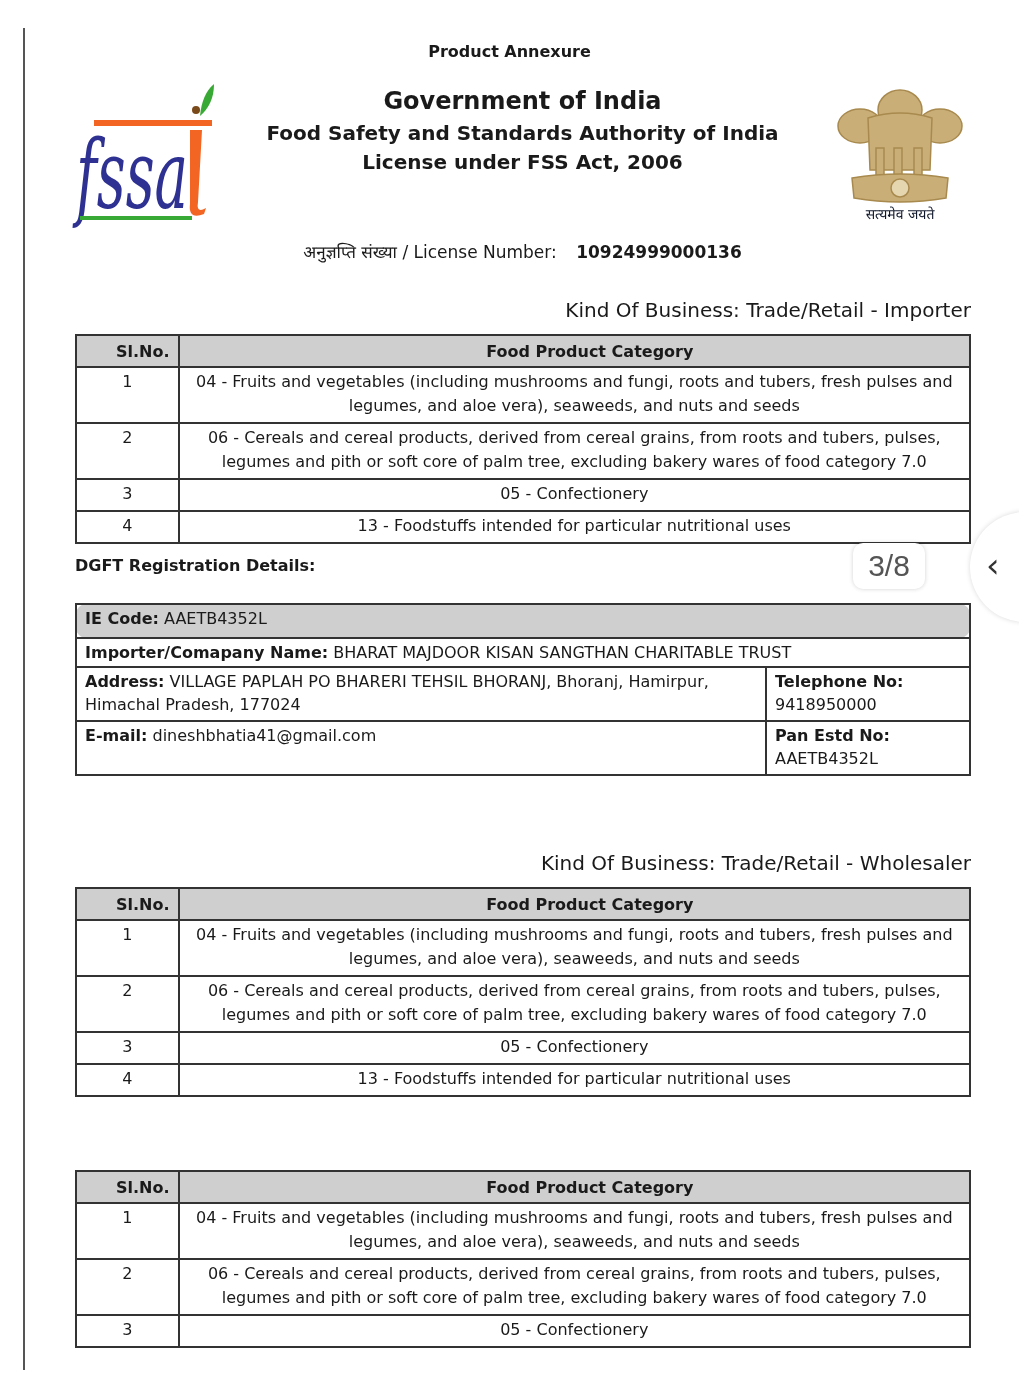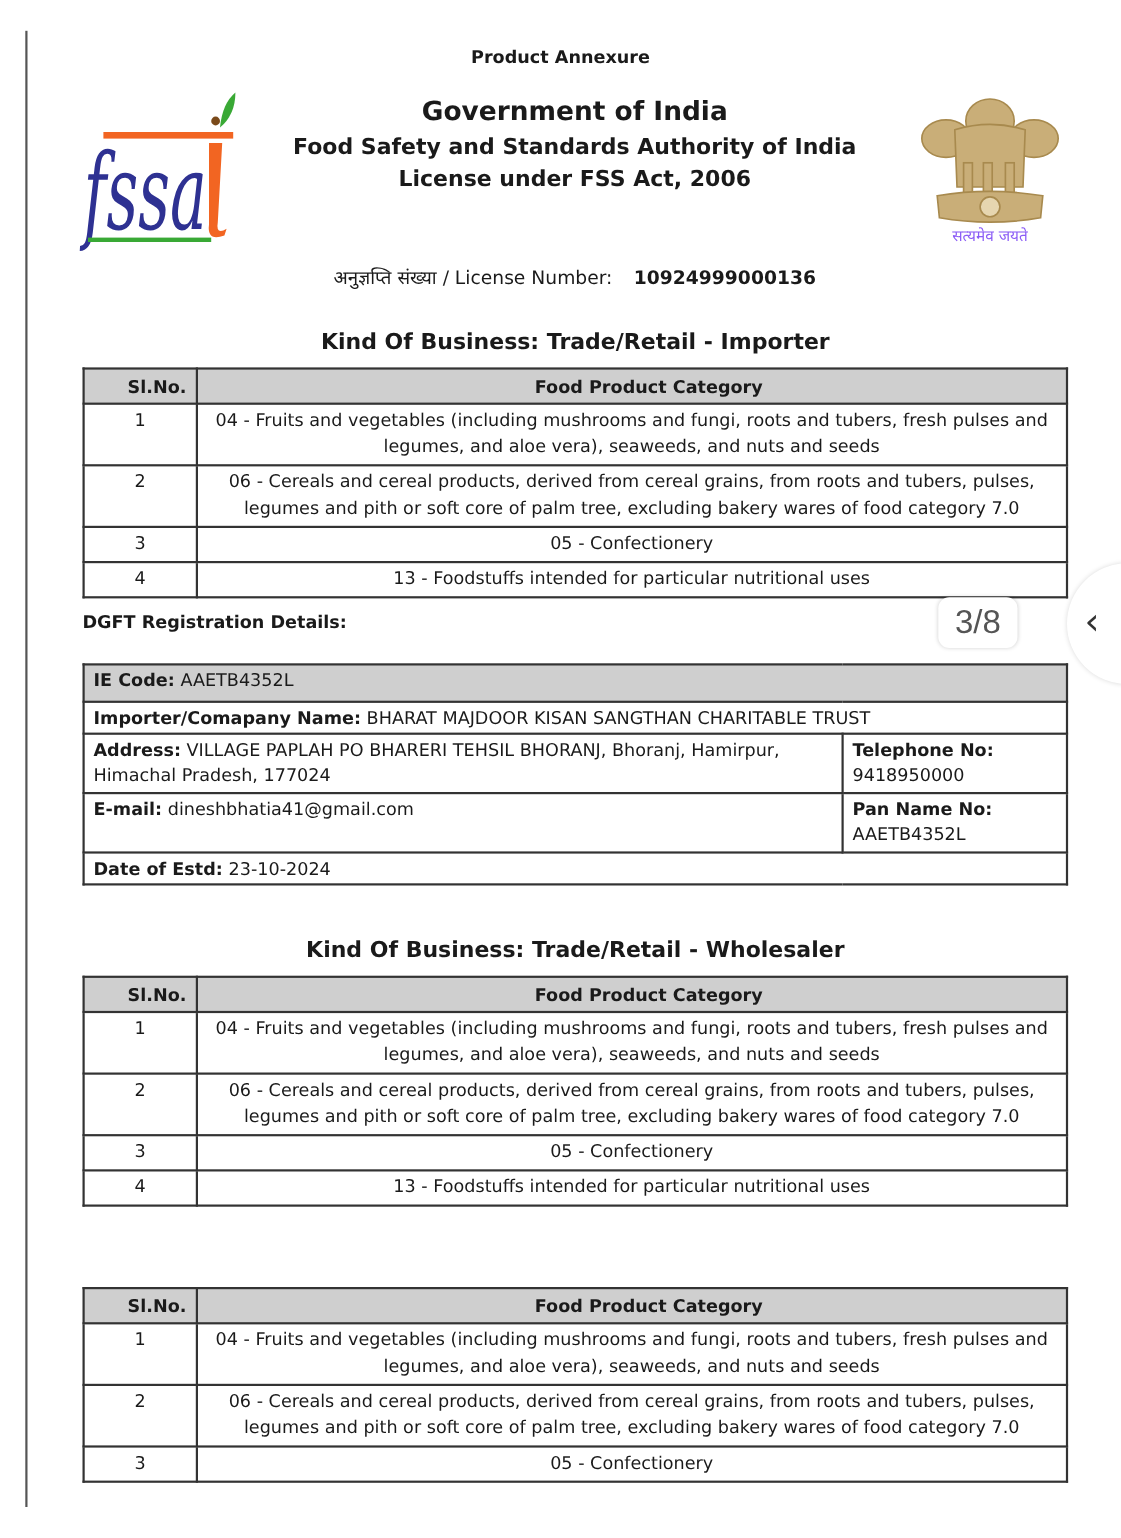--- a/index.html
+++ b/index.html
@@ -13,35 +13,35 @@
   .t-form { font-size:24px; line-height:32px; }
   .t-gov { font-size:24px; line-height:34px; }
   .t-fssai { font-size:20px; line-height:30px; }
   .t-act { font-size:20px; line-height:28px; }
 
   .license { position:absolute; left:0; width:1045px; top:240px; text-align:center; font-size:17px; }
   .license .num { font-weight:bold; margin-left:14px; }
 
   .logo-fssai { position:absolute; left:72px; top:80px; width:150px; height:150px; }
   .emblem { position:absolute; left:830px; top:78px; width:140px; height:150px; }
-  .emblem-motto { position:absolute; left:830px; top:204px; width:140px; text-align:center; font-size:14px; color:#8b5cf6; }
+  .emblem-motto { position:absolute; left:830px; top:204px; width:140px; text-align:center; font-size:14px; color:#0f172a; }
 
-  .section-title { position:absolute; left:75px; width:896px; text-align:center; font-size:20px; font-weight:bold; }
+  .section-title { position:absolute; left:75px; width:896px; text-align:right; font-size:20px; font-weight:normal; }
 
   table.cat { position:absolute; left:75px; width:896px; border-collapse:collapse; font-size:16px; }
   table.cat th, table.cat td { border:2px solid #333; padding:0 8px; text-align:center; }
   table.cat th { background:#cfcfcf; font-weight:bold; height:30px;padding-left:39px; }
   table.cat td { line-height:24px; height:28px; vertical-align:top; padding-top:2px; }
   table.cat td.sl { width:48px; }
   table.cat tr.two td { height:52px; }
 
   .dgft-label { position:absolute; left:75px; top:556px; font-size:16px; font-weight:bold; }
   table.dgft { position:absolute; left:75px; top:603px; width:896px; border-collapse:collapse; font-size:16px; }
   table.dgft td { border:2px solid #333; padding:2px 8px; text-align:left; vertical-align:top; line-height:23px; }
-  table.dgft tr.hdr td { background:#cfcfcf; height:28px; }
+  table.dgft tr.hdr td { background:#cfcfcf; height:28px;border-radius:10px; }
   table.dgft b { font-weight:bold; }
   table.dgft td.side { width:186px; }
 
   .pager { position:absolute; left:853px; top:543px; width:72px; height:46px; border-radius:10px;
            background:#fff; box-shadow:0 0 4px rgba(0,0,0,0.18); font-size:30px; color:#555;
            text-align:center; line-height:46px; font-family:"Liberation Sans", sans-serif; }
   .nav-circle { position:absolute; left:970px; top:512px; width:110px; height:110px; border-radius:50%;
                 background:#fff; box-shadow:0 0 5px rgba(0,0,0,0.15); }
   .nav-chevron { position:absolute; left:986px; top:545px; font-size:34px; color:#333; line-height:40px; }
 </style>
@@ -121,24 +121,21 @@
     </tr>
     <tr>
       <td colspan="2"><b>Importer/Comapany Name:</b> <span>BHARAT MAJDOOR KISAN SANGTHAN CHARITABLE TRUST</span></td>
     </tr>
     <tr>
       <td style="height:48px;"><b>Address:</b> <span>VILLAGE PAPLAH PO BHARERI TEHSIL BHORANJ, Bhoranj, Hamirpur, Himachal Pradesh, 177024</span></td>
       <td class="side"><b>Telephone No:</b><br><span>9418950000</span></td>
     </tr>
     <tr>
       <td style="height:48px;"><b>E-mail:</b> <span>dineshbhatia41@gmail.com</span></td>
-      <td class="side"><b>Pan Name No:</b><br><span>AAETB4352L</span></td>
-    </tr>
-    <tr>
-      <td colspan="2"><b>Date of Estd:</b> <span>23-10-2024</span></td>
+      <td class="side"><b>Pan Estd No:</b><br><span>AAETB4352L</span></td>
     </tr>
   </tbody>
     </table>
 
   <div class="section-title" style="top:851px;">Kind Of Business:  Trade/Retail - Wholesaler</div>
   <table class="cat" style="top:887px;">
     <tbody>
         <tr>
       <th class="sl">Sl.No.</th>
       <th>Food Product Category</th>

